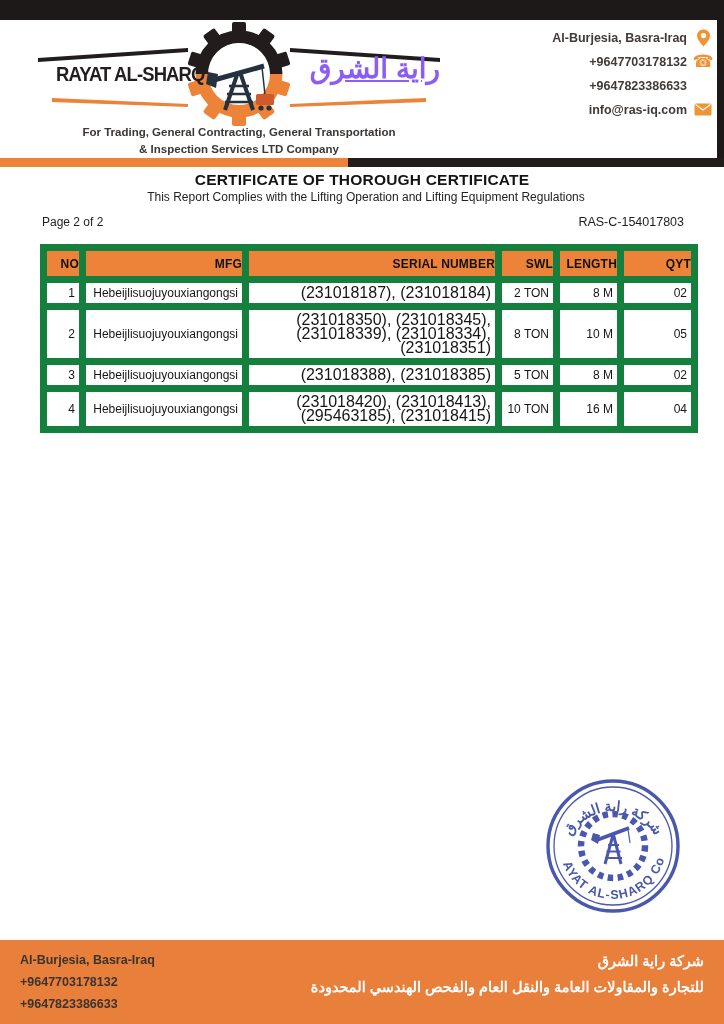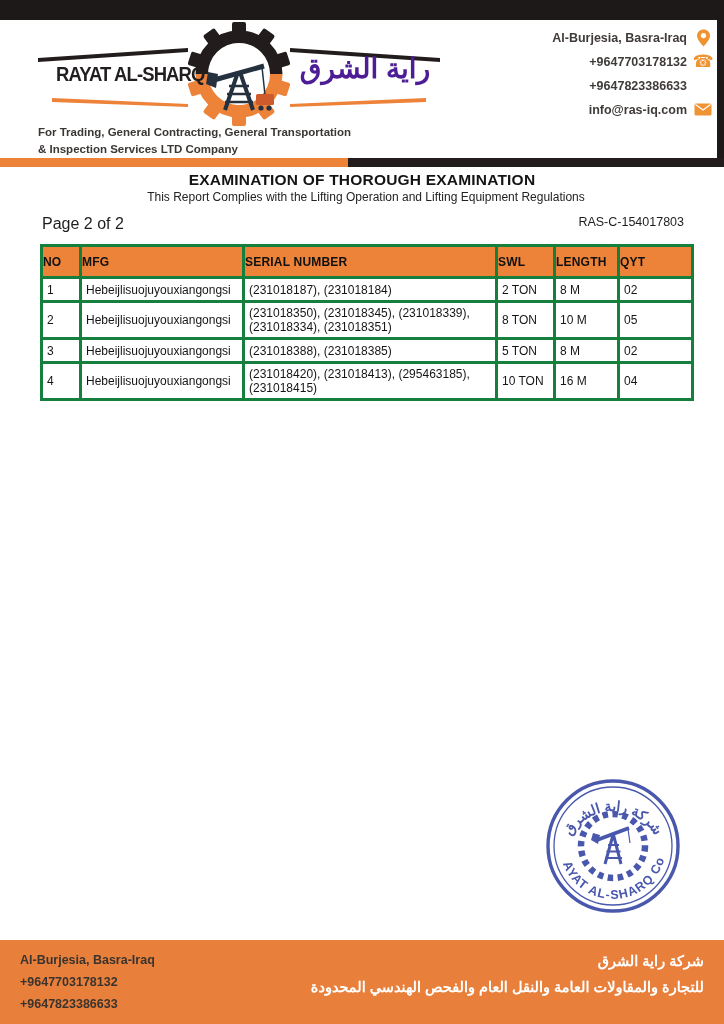--- a/index.html
+++ b/index.html
@@ -19,54 +19,54 @@
   .logo-block { left:38px; top:22px; width:402px; height:106px; }
   .logo-svg { position:absolute; left:0; top:0; overflow:visible; }
   .brand-en {
     position:absolute; left:0; top:40px; width:150px;
     text-align:right; font-weight:bold; font-size:21px; color:#221e1f;
     letter-spacing:-1px; transform:scaleX(.88); transform-origin:right center;
     white-space:nowrap;
   }
   .brand-ar {
     position:absolute; left:252px; top:30px; width:150px;
-    font-weight:bold; font-size:28px; color:#4c1d95;
-    direction:rtl; text-align:center; white-space:nowrap;
+    font-weight:bold; font-size:28px; color:#8b5cf6;
+    direction:rtl; text-align:right; white-space:nowrap;text-decoration:underline;
   }
-  .tagline { left:38px; top:124px; width:402px; 
+  .tagline { left:38px; top:124px; width:402px; text-align:center;
     font-weight:bold; font-size:11.5px; color:#3b3735; line-height:17px; }
 
   
   .contacts { right:12px; top:28px; display:flex; flex-direction:column; gap:5px; }
   .contact-row { display:flex; align-items:center; justify-content:flex-end; height:19px; }
   .contact-text { font-size:12.5px; font-weight:bold; color:#403b38; }
   .contact-icon { width:18px; height:18px; margin-left:7px; flex:0 0 18px; display:flex; align-items:center; justify-content:center; }
   .phone-glyph { font-size:17px; color:#f09332; line-height:18px; }
 
   
   .divider-orange { left:0; top:158px; width:348px; height:9px; background:#ed8239; }
   .divider-black  { left:348px; top:158px; width:376px; height:9px; background:#221d1c; }
 
   
   .cert-title { left:0; top:171px; width:724px; text-align:center;
     font-weight:bold; font-size:15.5px; color:#141414; letter-spacing:.2px; }
   .cert-subtitle { left:0; top:190px; width:724px; text-align:center;
     font-size:12px; color:#232323;padding-left:8px; }
-  .page-label { left:42px; top:215px; font-size:16px; color:#1d1d1d; }
+  .page-label { left:42px; top:215px; font-size:12px; color:#1d1d1d; }
   .ref-number { right:40px; top:215px; font-size:12.5px; color:#1d1d1d; }
 
   
   .cert-table-wrap { left:40px; top:244px; width:651px; }
   table { width:100%; border-collapse:collapse; table-layout:fixed;
     border:2px solid #161616; }
-  th, td { border:3px solid #15803d; text-align:left; vertical-align:middle; }
+  th, td { border:7px solid #15803d; text-align:right; vertical-align:middle; }
   th { background:#ed8239; color:#111; font-size:12px; font-weight:bold;
     height:32px; letter-spacing:.2px; }
   td { font-size:12px; color:#151515; padding:3px 4px; height:24px; }
-  td.serial { font-size:12px; line-height:14px; }
+  td.serial { font-size:16px; line-height:14px; }
 
   
   .stamp { left:544px; top:777px; width:138px; height:138px; opacity:.92; }
 
   
   .footer { left:0; top:940px; width:724px; height:84px; background:#e8803c; }
   .footer-left { position:absolute; left:20px; top:9px; }
   .footer-left div { font-size:12.5px; font-weight:bold; color:#3a332e; line-height:22px; }
   .footer-right { position:absolute; right:20px; top:8px; text-align:right; direction:rtl; }
   .footer-right .ar1 { font-size:14.5px; font-weight:bold; color:#ffffff; line-height:26px; }
@@ -150,21 +150,21 @@
           <rect x="0.5" y="0.5" width="17" height="12" rx="1.5" fill="#f09332"></rect>
           <path d="M1.5 1.5 L9 7 L16.5 1.5" stroke="#ffffff" stroke-width="1.3" fill="none"></path>
         </svg>
     </span>
   </div>
 </div>
 
 <div class="abs divider-orange"></div>
 <div class="abs divider-black"></div>
 
-<div class="abs cert-title">EXAMINATION OF THOROUGH EXAMINATION</div>
+<div class="abs cert-title">CERTIFICATE OF THOROUGH CERTIFICATE</div>
 <div class="abs cert-subtitle">This Report Complies with the Lifting Operation and Lifting Equipment Regulations</div>
 <div class="abs page-label">Page 2 of 2</div>
 <div class="abs ref-number">RAS-C-154017803</div>
 
 <div class="abs cert-table-wrap">
   <table>
     <colgroup>
       <col style="width:39px">
         <col style="width:163px">
         <col style="width:253px">

